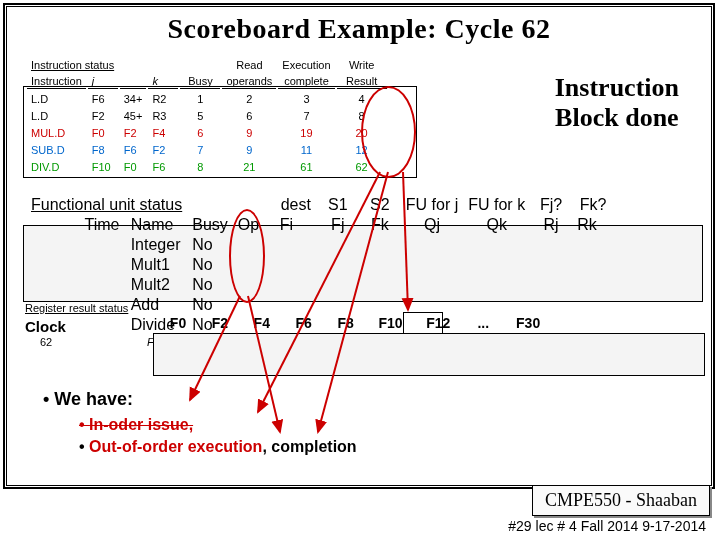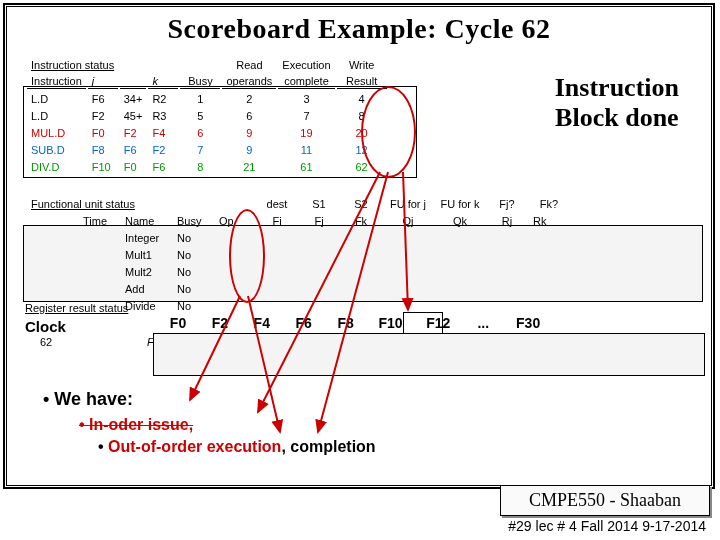--- a/index.html
+++ b/index.html
@@ -27,21 +27,21 @@
   .col-write { width: 50px; text-align: center; }
   
   .mul { color: #c00; }
   .sub { color: #06c; }
   .div { color: #090; }
   
   
   .instr-box { position: absolute; top: 31px; left: -2px; width: 394px; height: 92px; border: 1px solid #000; }
   
   
-  .fu-table { position: absolute; top: 139px; left: 0; font-family: Arial, sans-serif; font-size: 11px; }
+  .fu-table { position: absolute; top: 139px; left: 0; font-family: Arial, sans-serif; font-size: 16px; }
   .fu-table td { padding: 0 4px; height: 15px; white-space: nowrap; }
   .fu-table .u { text-decoration: underline; }
   
   .fu-box { position: absolute; top: 170px; left: -2px; width: 680px; height: 77px; border: 1px solid #000; background: #f4f4f4; }
   
   
   .reg-label { position: absolute; top: 247px; left: 0; font-family: Arial, sans-serif; font-size: 11px; text-decoration: underline; }
   .clock-label { position: absolute; top: 263px; left: 0; font-family: Arial, sans-serif; font-size: 15px; font-weight: bold; }
   .clock-val { position: absolute; top: 281px; left: 15px; font-family: Arial, sans-serif; font-size: 11px; }
   .fu-label { position: absolute; top: 281px; left: 122px; font-family: Liberation Sans, sans-serif; font-size: 11px; font-style: italic; }
@@ -60,25 +60,25 @@
   
   .big-text { position: absolute; top: 18px; right: 14px; font-size: 26px; font-weight: bold; text-align: center; line-height: 1.15; }
   
   
   .f10-box { position: absolute; top: 257px; left: 378px; width: 40px; height: 22px; border: 1.5px solid #000; }
   
   
   .bullets { position: absolute; top: 334px; left: 18px; font-family: Arial, sans-serif; }
   .b1 { font-size: 18px; font-weight: bold; color: #000; }
   .b2 { font-size: 16px; font-weight: bold; color: #c00; margin-left: 36px; margin-top: 6px; text-decoration: line-through; }
-  .b3 { font-size: 16px; font-weight: bold; margin-left: 55px; margin-top: 4px; color: #000; }
+  .b3 { font-size: 16px; font-weight: bold; margin-left: 36px; margin-top: 4px; color: #000; }
   .b3 .red { color: #c00; }
   
   
-  .footer-box { position: absolute; bottom: 24px; right: 10px; border: 1.5px solid #000; background: #fafafa; padding: 4px 28px; font-size: 18px; box-shadow: 2px 2px 0 #888; }
+  .footer-box { position: absolute; bottom: 24px; right: 10px; border: 1.5px solid #000; background: #fafafa; padding: 4px 12px; font-size: 18px; box-shadow: 2px 2px 0 #888; }
   .footer-text { position: absolute; bottom: 6px; right: 14px; font-family: Arial, sans-serif; font-size: 14px; }
   
   
   svg.arrows { position: absolute; top: 0; left: 0; width: 720px; height: 540px; pointer-events: none; }
 </style>
 </head>
 <body>
 
 <div class="frame">
   <div class="inner-frame"></div>
@@ -174,21 +174,21 @@
         <td style="text-align:center">FU for k</td>
         <td style="text-align:center">Fj?</td>
         <td style="text-align:center">Fk?</td>
       </tr>
       <tr>
         <td style="width:50px"></td>
         <td style="width:40px">Time</td>
         <td style="width:50px">Name</td>
         <td style="width:40px">Busy</td>
         <td style="width:40px">Op</td>
-        <td style="width:40px;text-align:center">Fi</td>
+        <td style="width:40px;text-align:left">Fi</td>
         <td style="width:40px;text-align:center">Fj</td>
         <td style="width:40px;text-align:center">Fk</td>
         <td style="width:50px;text-align:center">Qj</td>
         <td style="width:50px;text-align:center">Qk</td>
         <td style="width:40px;text-align:center">Rj</td>
         <td style="width:40px;text-align:left">Rk</td>
       </tr>
       <tr>
             <td></td>
             <td></td>

